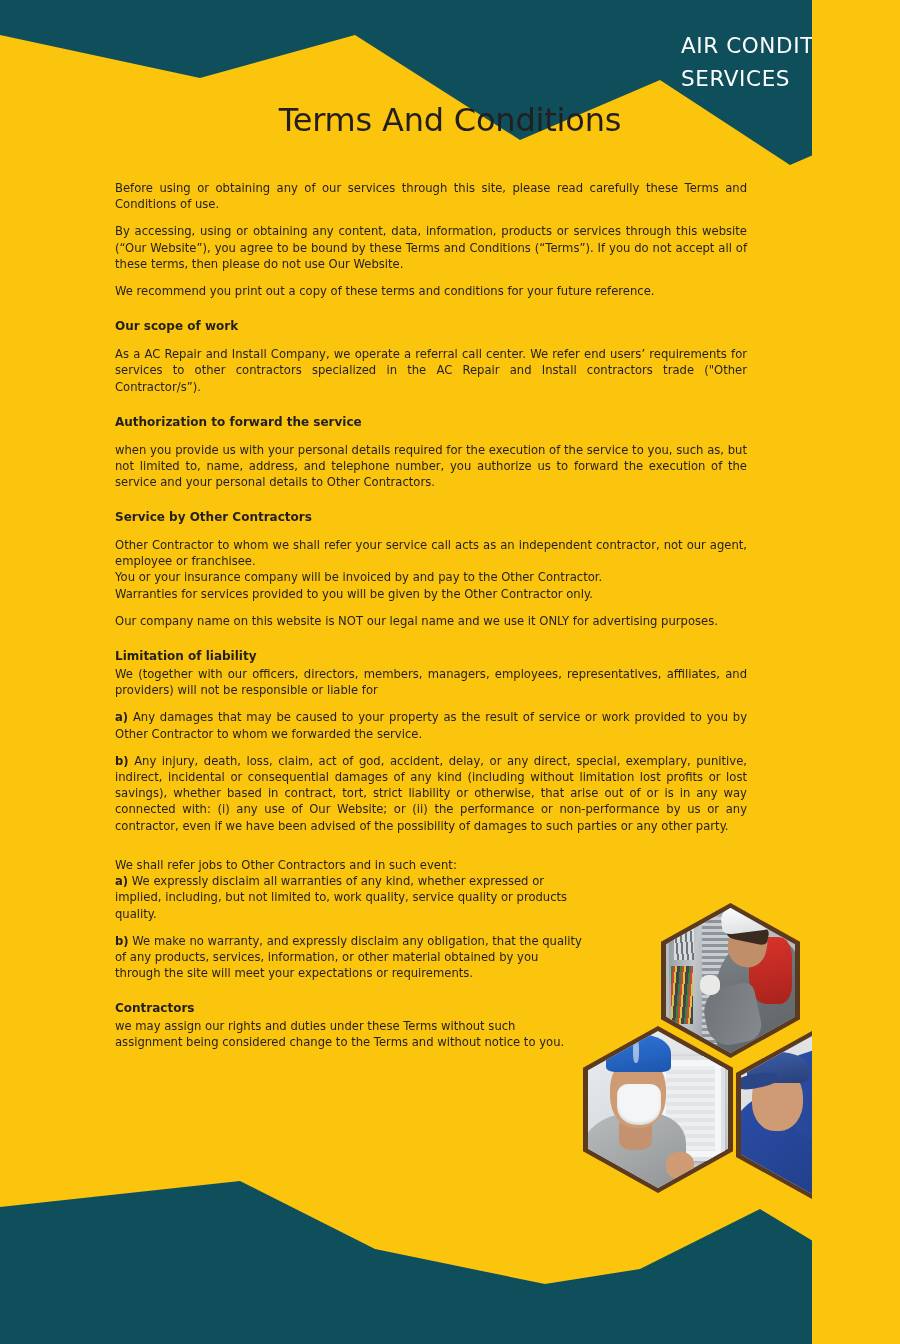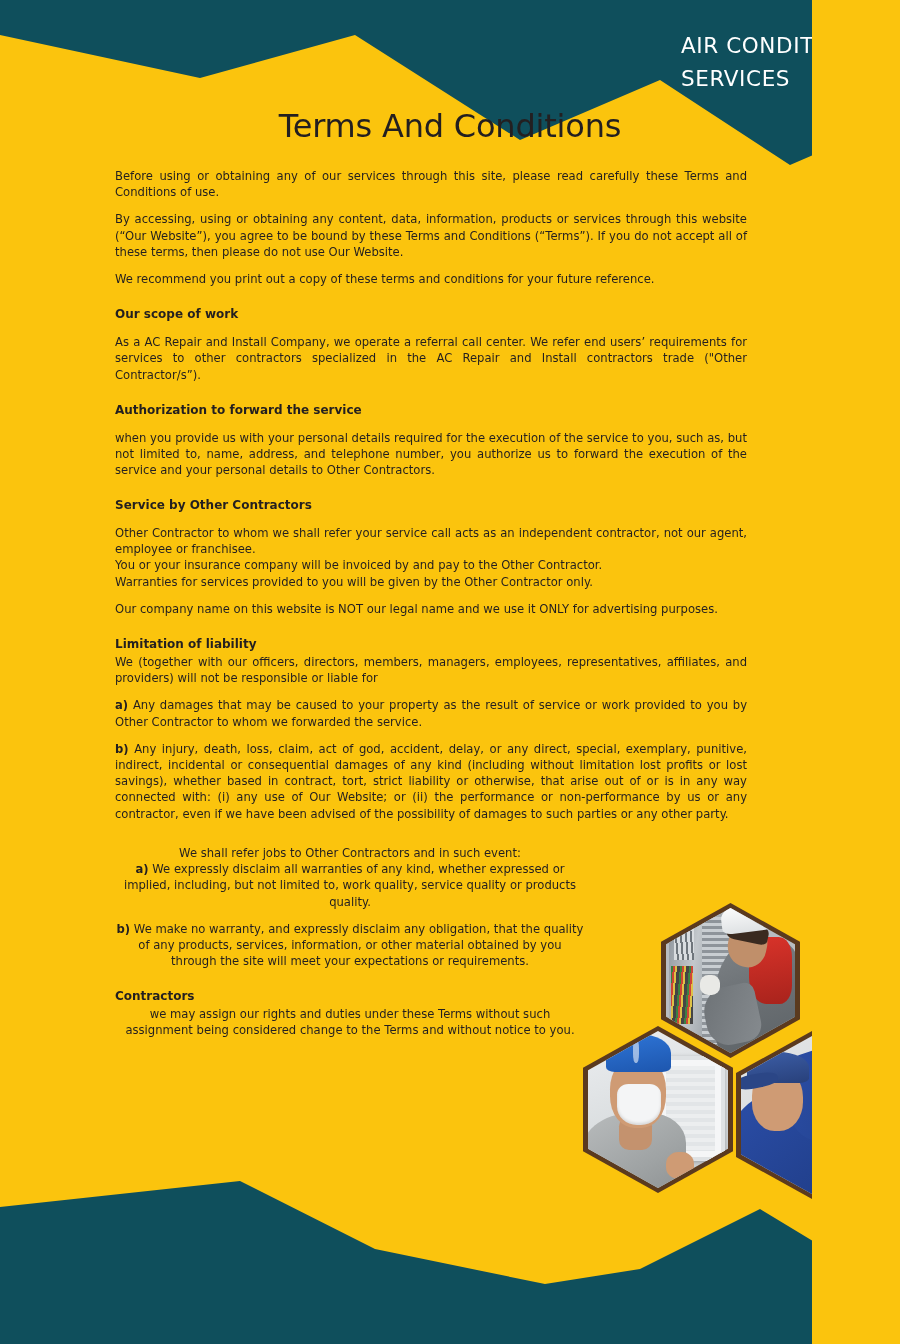--- a/index.html
+++ b/index.html
@@ -47,21 +47,21 @@
     letter-spacing: 0.6px;
     line-height: 1.52;
     text-align: left;
     white-space: nowrap;
   }
   .brand .line1 { display: block; }
   .brand .line2 { display: block; }
 
   .page-title {
     position: absolute;
-    top: 107px;
+    top: 101px;
     left: 0;
     width: 900px;
     text-align: center;
     z-index: 3;
     color: #231F20;
     font-family: "DejaVu Sans", sans-serif;
     font-size: 32px;
     font-weight: 400;
     letter-spacing: -0.2px;
   }
@@ -73,40 +73,40 @@
     left: 0;
     width: 900px;
     height: 170px;
     z-index: 1;
   }
   .footer svg { display: block; }
 
   
   .content {
     position: absolute;
-    top: 168px;
+    top: 180px;
     left: 115px;
     width: 632px;
     z-index: 2;
     color: #231F20;
     font-family: "DejaVu Sans", sans-serif;
     font-size: 11.6px;
     line-height: 1.40;
     text-align: justify;
   }
   .content .block { margin: 0 0 11px 0; }
   .content .block.tight { margin-bottom: 0; }
   .content .heading {
     font-weight: bold;
     font-size: 12px;
     margin: 0 0 11px 0;
     text-align: left;
   }
   .content .heading.attached { margin-bottom: 1px; }
-  .content .narrow { width: 470px; text-align: center; }
+  .content .narrow { width: 470px; text-align: left; }
   .content b { font-weight: bold; }
   .sp-12 { height: 12px; }
   .sp-8 { height: 8px; }
 
   
   .hexes {
     position: absolute;
     left: 578px;
     top: 903px;
     width: 322px;

